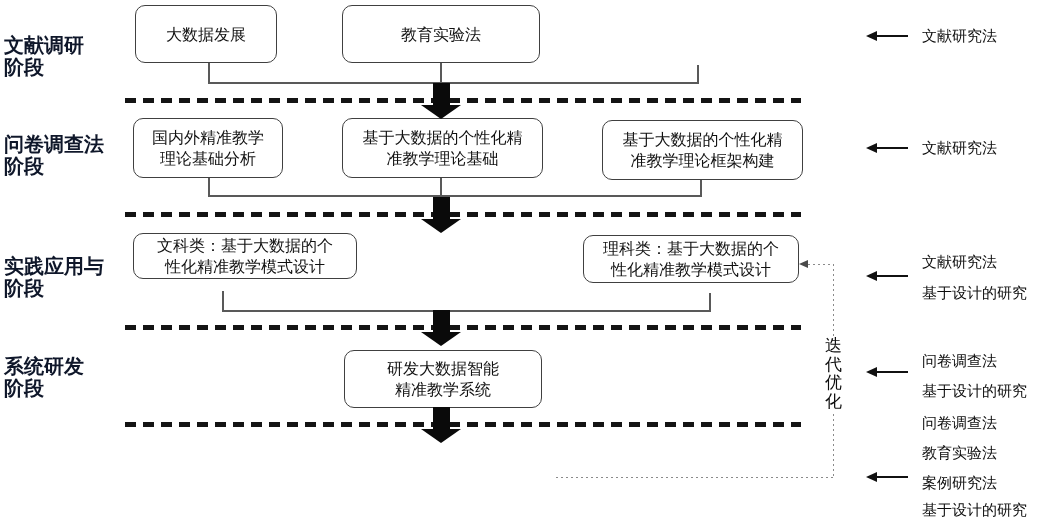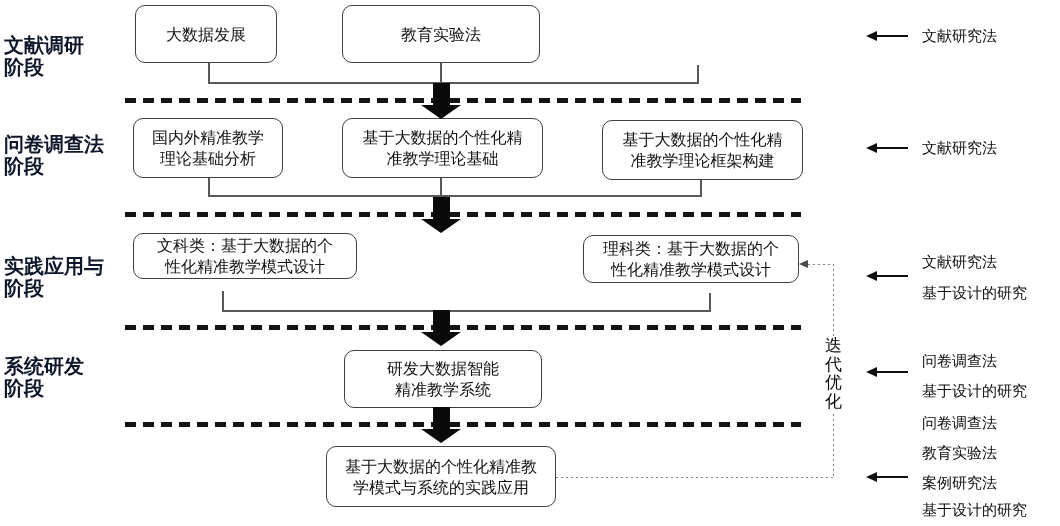--- a/index.html
+++ b/index.html
@@ -143,22 +143,20 @@
   <div class="box" id="b5">基于大数据的个性化精
 准教学理论基础</div>
   <div class="box" id="b6">基于大数据的个性化精
 准教学理论框架构建</div>
   <div class="box" id="b7">文科类：基于大数据的个
 性化精准教学模式设计</div>
   <div class="box" id="b8">理科类：基于大数据的个
 性化精准教学模式设计</div>
   <div class="box" id="b9">研发大数据智能
 精准教学系统</div>
-  <div class="box" id="b10">基于大数据的个性化精准教
-学模式与系统的实践应用</div>
 
   <div class="dot-h" id="fb-h-top"></div>
   <div class="dot-v" id="fb-v"></div>
   <div class="dot-h" id="fb-h-bottom"></div>
   <div id="fb-tri"></div>
   <div id="iter">迭代优化</div>
 
   <div class="marrow" id="ma1">
       <div class="tri"></div>
       <div class="line"></div>

